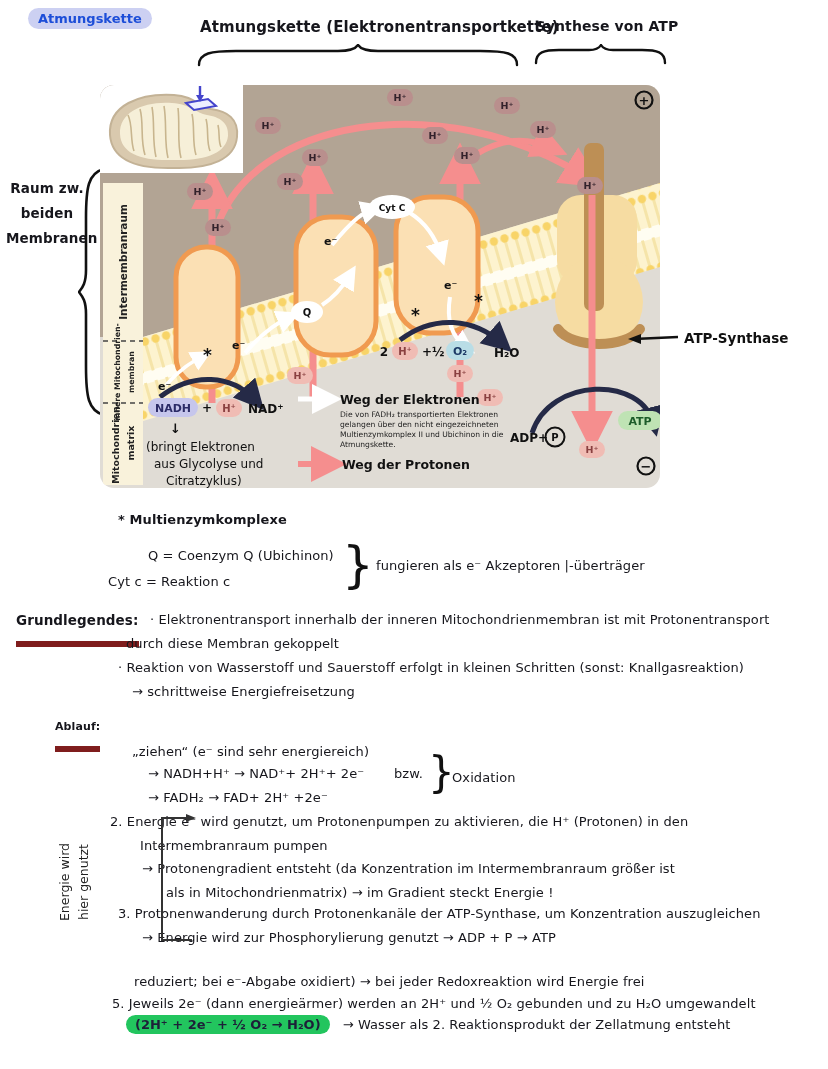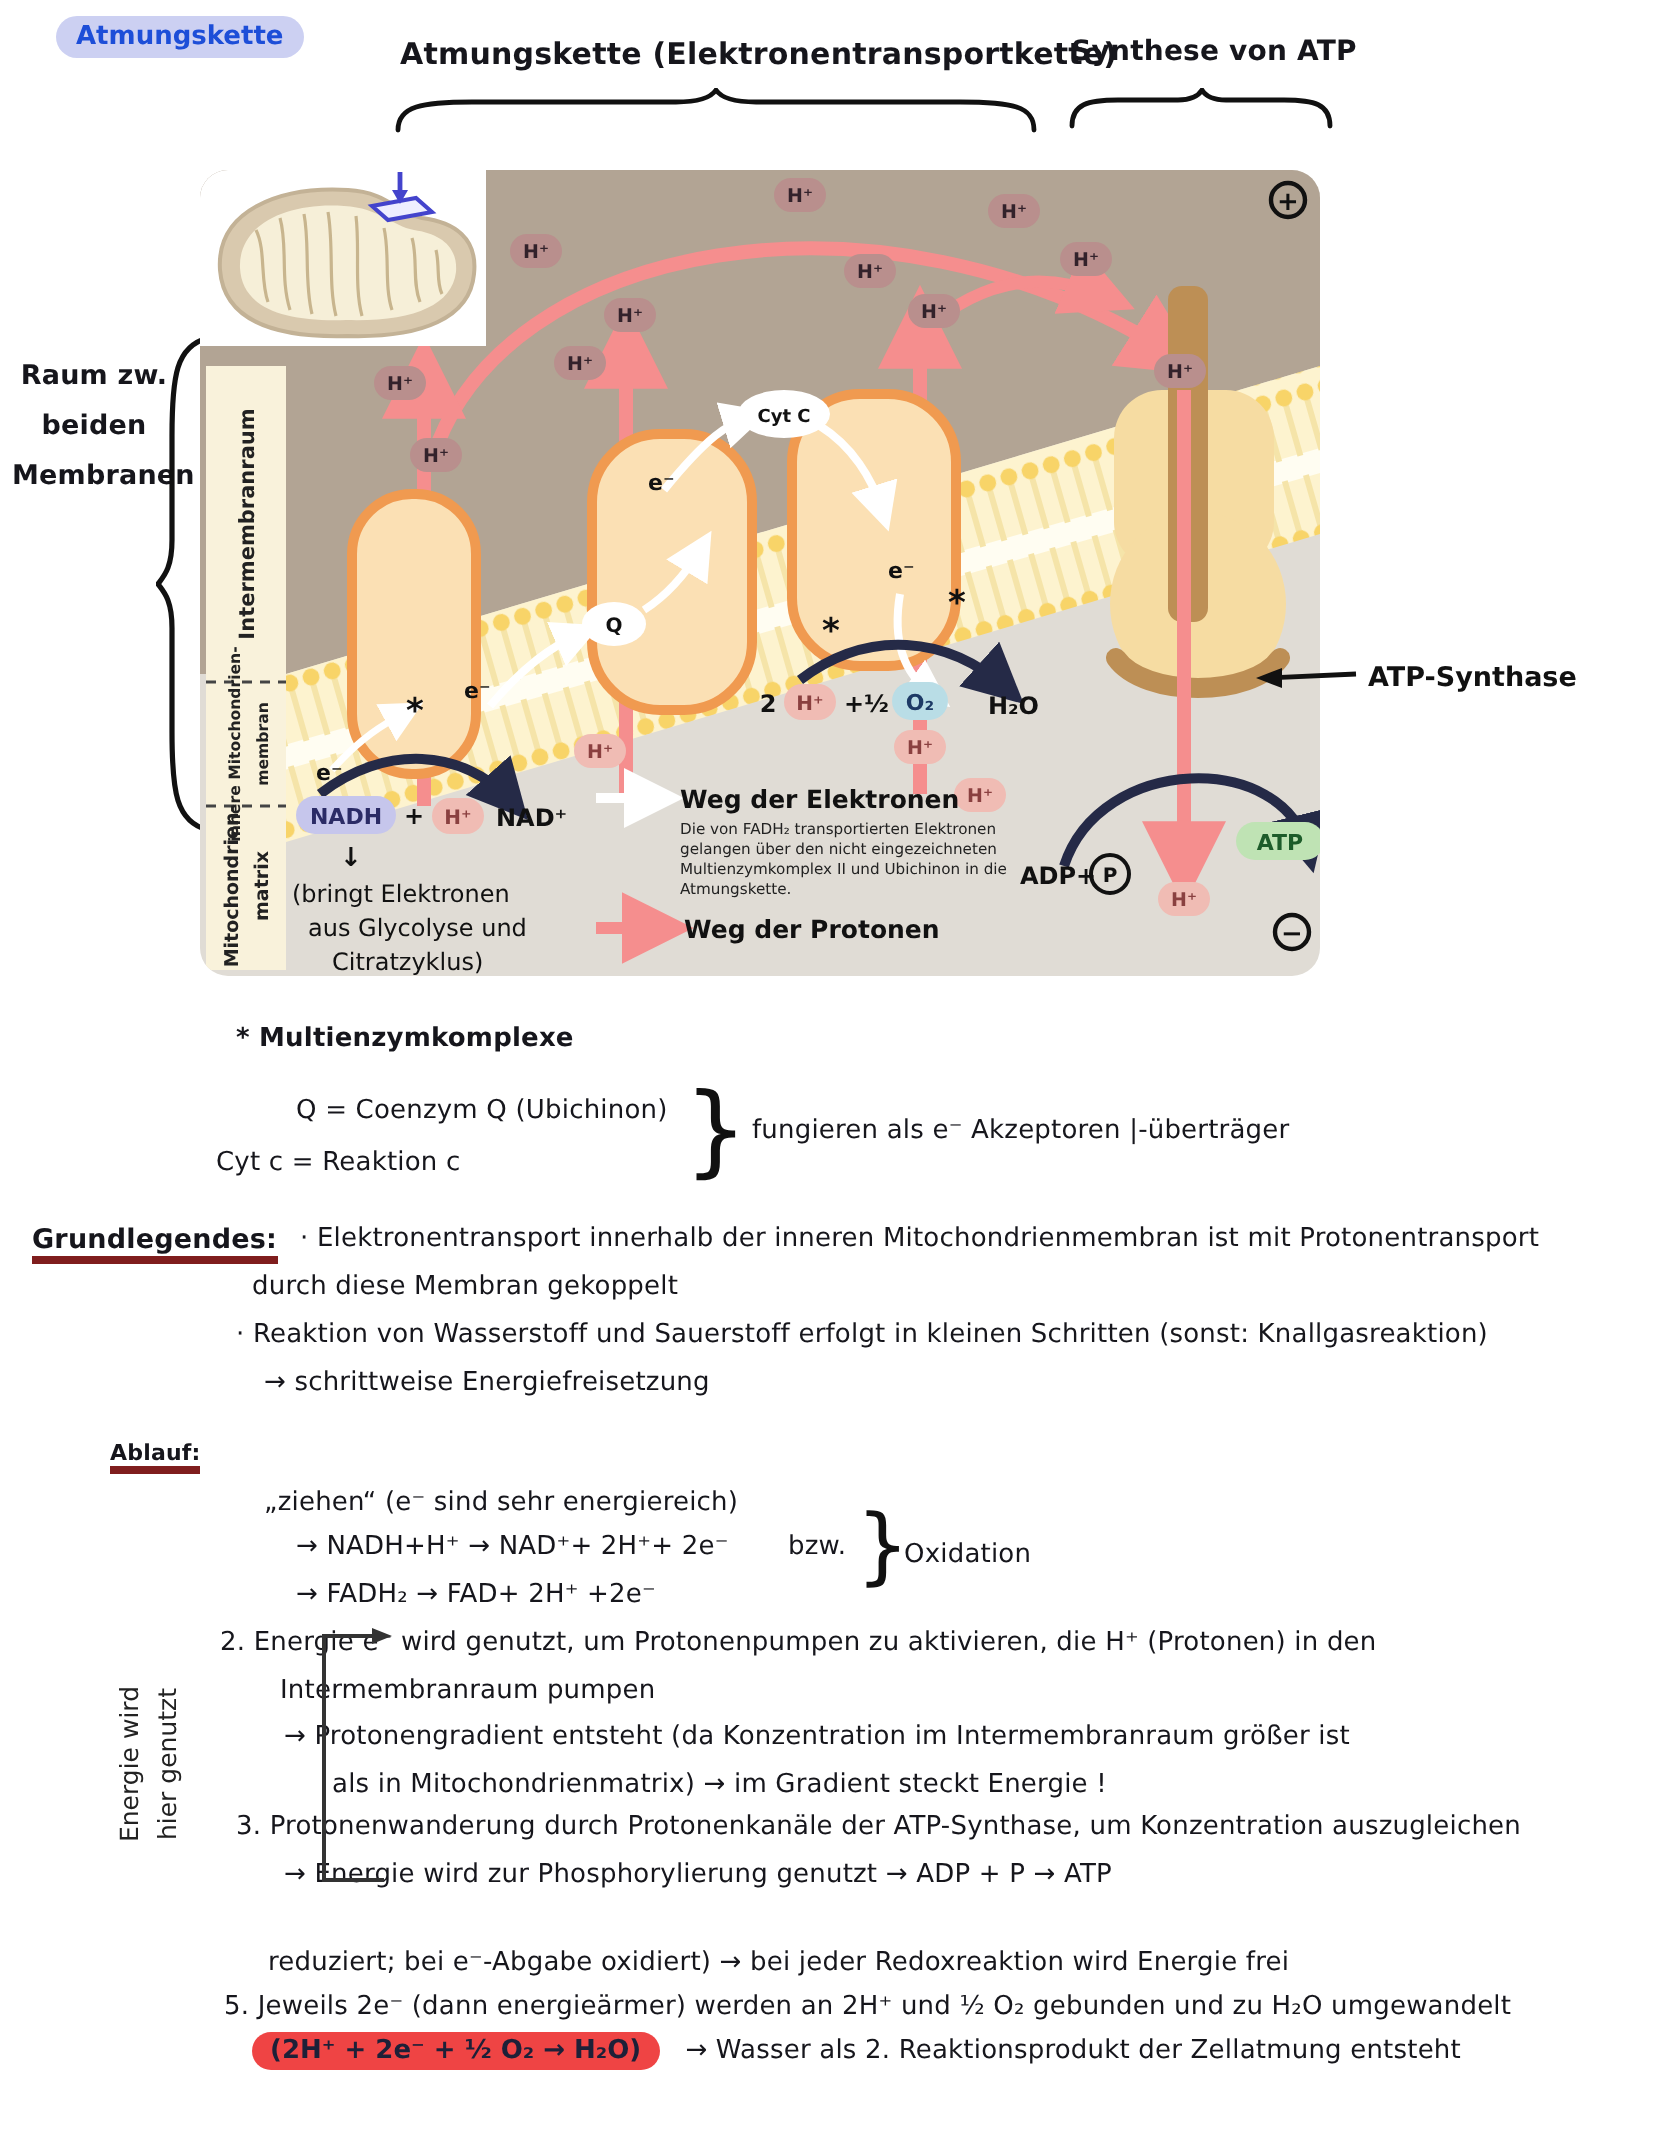--- a/index.html
+++ b/index.html
@@ -3,23 +3,23 @@
 <meta charset="utf-8">
 <style>
   html,body{margin:0;padding:0;background:#ffffff;}
   #page{position:relative;width:828px;height:1069px;background:#ffffff;overflow:hidden;
         font-family:"DejaVu Sans",sans-serif;color:#1a1a1a;}
   .abs{position:absolute;}
   .hw{font-size:13px;letter-spacing:.1px;white-space:nowrap;color:#16161c;}
   .bold{font-weight:bold;}
   .badge{background:#ccd0f2;color:#1d4ed8;font-weight:bold;font-size:13px;
          padding:3px 10px;border-radius:11px;}
-  .underline{border-bottom:4px solid #7f1d1d;padding-bottom:0;}
+  .underline{border-bottom:6px solid #7f1d1d;padding-bottom:13px;}
   .center{text-align:center;}
-  .pill{background:#ef4444;color:#1d2038;font-weight:bold;border-radius:12px;
+  .pill{background:#22c55e;color:#1d2038;font-weight:bold;border-radius:12px;
         padding:2px 9px;display:inline-block;}
   .bracechar{font-size:50px;font-weight:400;color:#111;line-height:1;}
   .rot{transform:rotate(-90deg);}
   svg text{font-family:"DejaVu Sans",sans-serif;}
 </style>
 </head>
 <body>
 
 <div id="page">
 

